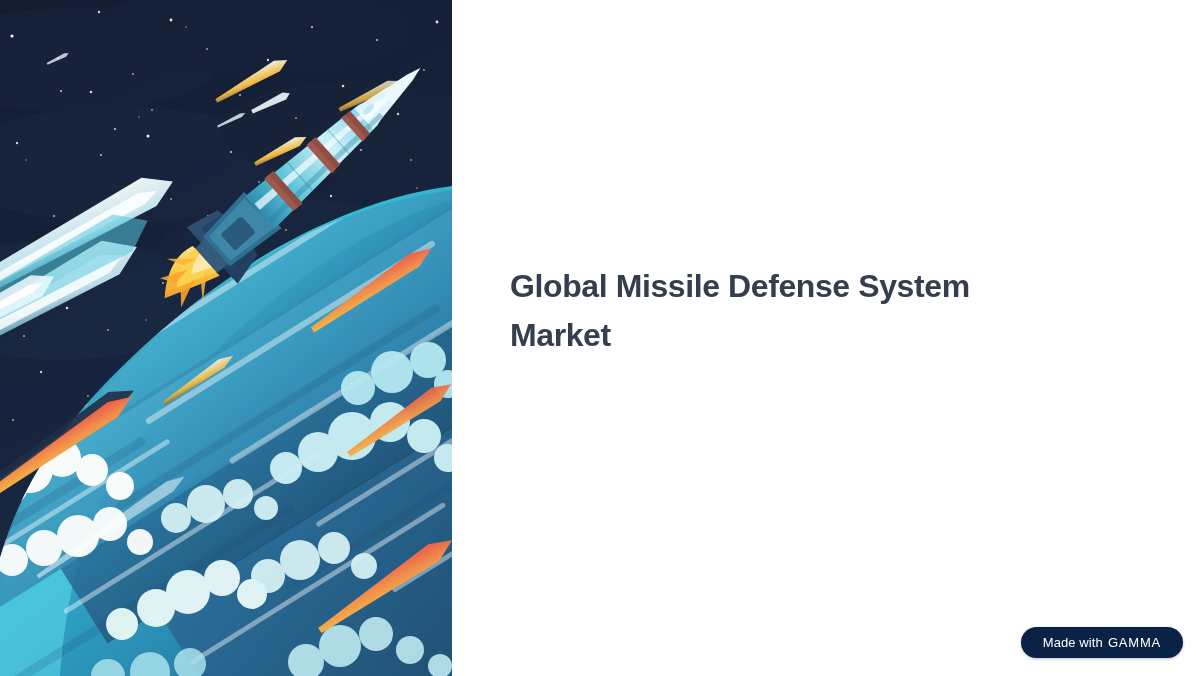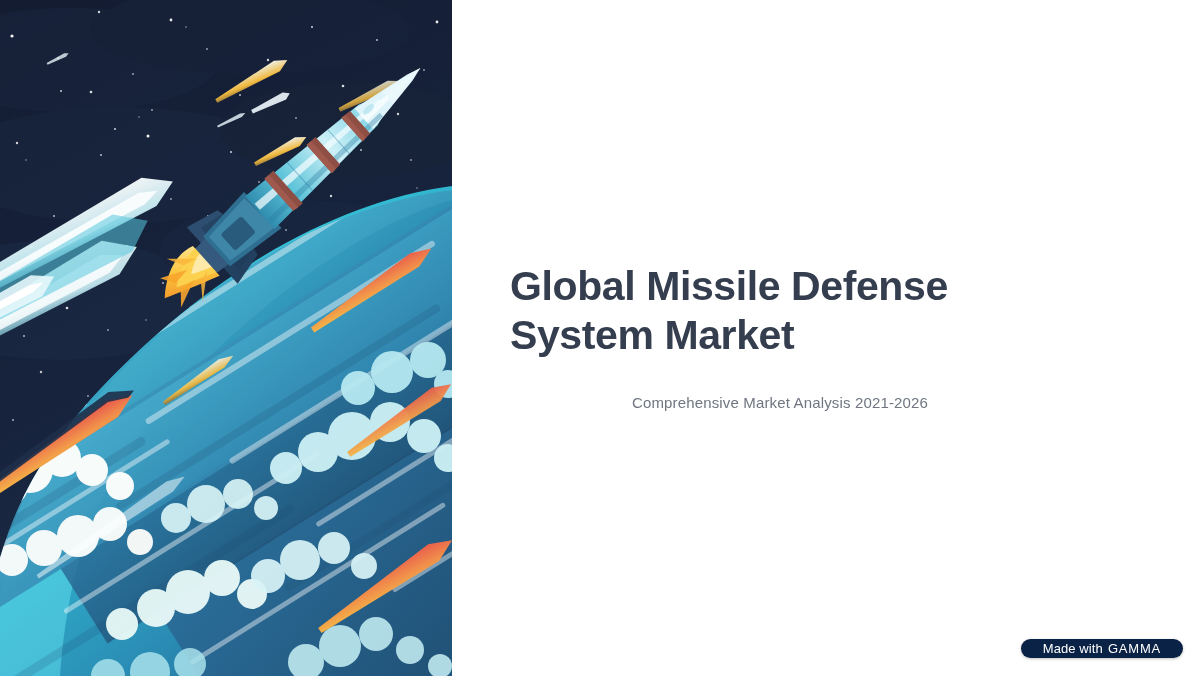--- a/index.html
+++ b/index.html
@@ -49,21 +49,21 @@
   .title-block {
     position: absolute;
     left: 58px;
     top: 262px;
     width: 540px;
   }
 
   .deck-title {
     margin: 0;
     font-family: "Liberation Sans", sans-serif;
-    font-size: 41px;
+    font-size: 32px;
     line-height: 49px;
     font-weight: bold;
     letter-spacing: -0.4px;
     color: #343e4e;
     text-align: left;
   }
 
   .deck-subtitle {
     margin: 0;
     padding-top: 32px;
@@ -74,21 +74,21 @@
     color: #6f7680;
     text-align: center;
     letter-spacing: 0.15px;
   }
 
   
   .gamma-badge {
     position: absolute;
     right: 17px;
     bottom: 18px;
-    height: 19px;
+    height: 31px;
     padding: 0 22px;
     border-radius: 16px;
     background: #0b2247;
     color: #ffffff;
     display: flex;
     align-items: center;
     justify-content: center;
     gap: 5px;
     font-size: 13px;
     box-shadow: 0 1px 3px rgba(0,0,0,0.25);
@@ -481,21 +481,20 @@
 
         <rect x="0" y="0" width="452" height="676" fill="none"></rect>
       </g>
     </svg>
   </div>
 
   <div class="content-panel">
 
     <div class="title-block">
       <h1 class="deck-title">Global Missile Defense System Market</h1>
-      <p class="deck-subtitle">Comprehensive Market Analysis 2021-2026</p>
     </div>
 
     <div class="gamma-badge">
       <span class="made-with">Made with</span>
       <span class="gamma-word">GAMMA</span>
     </div>
 
   </div>
 </div>
 

